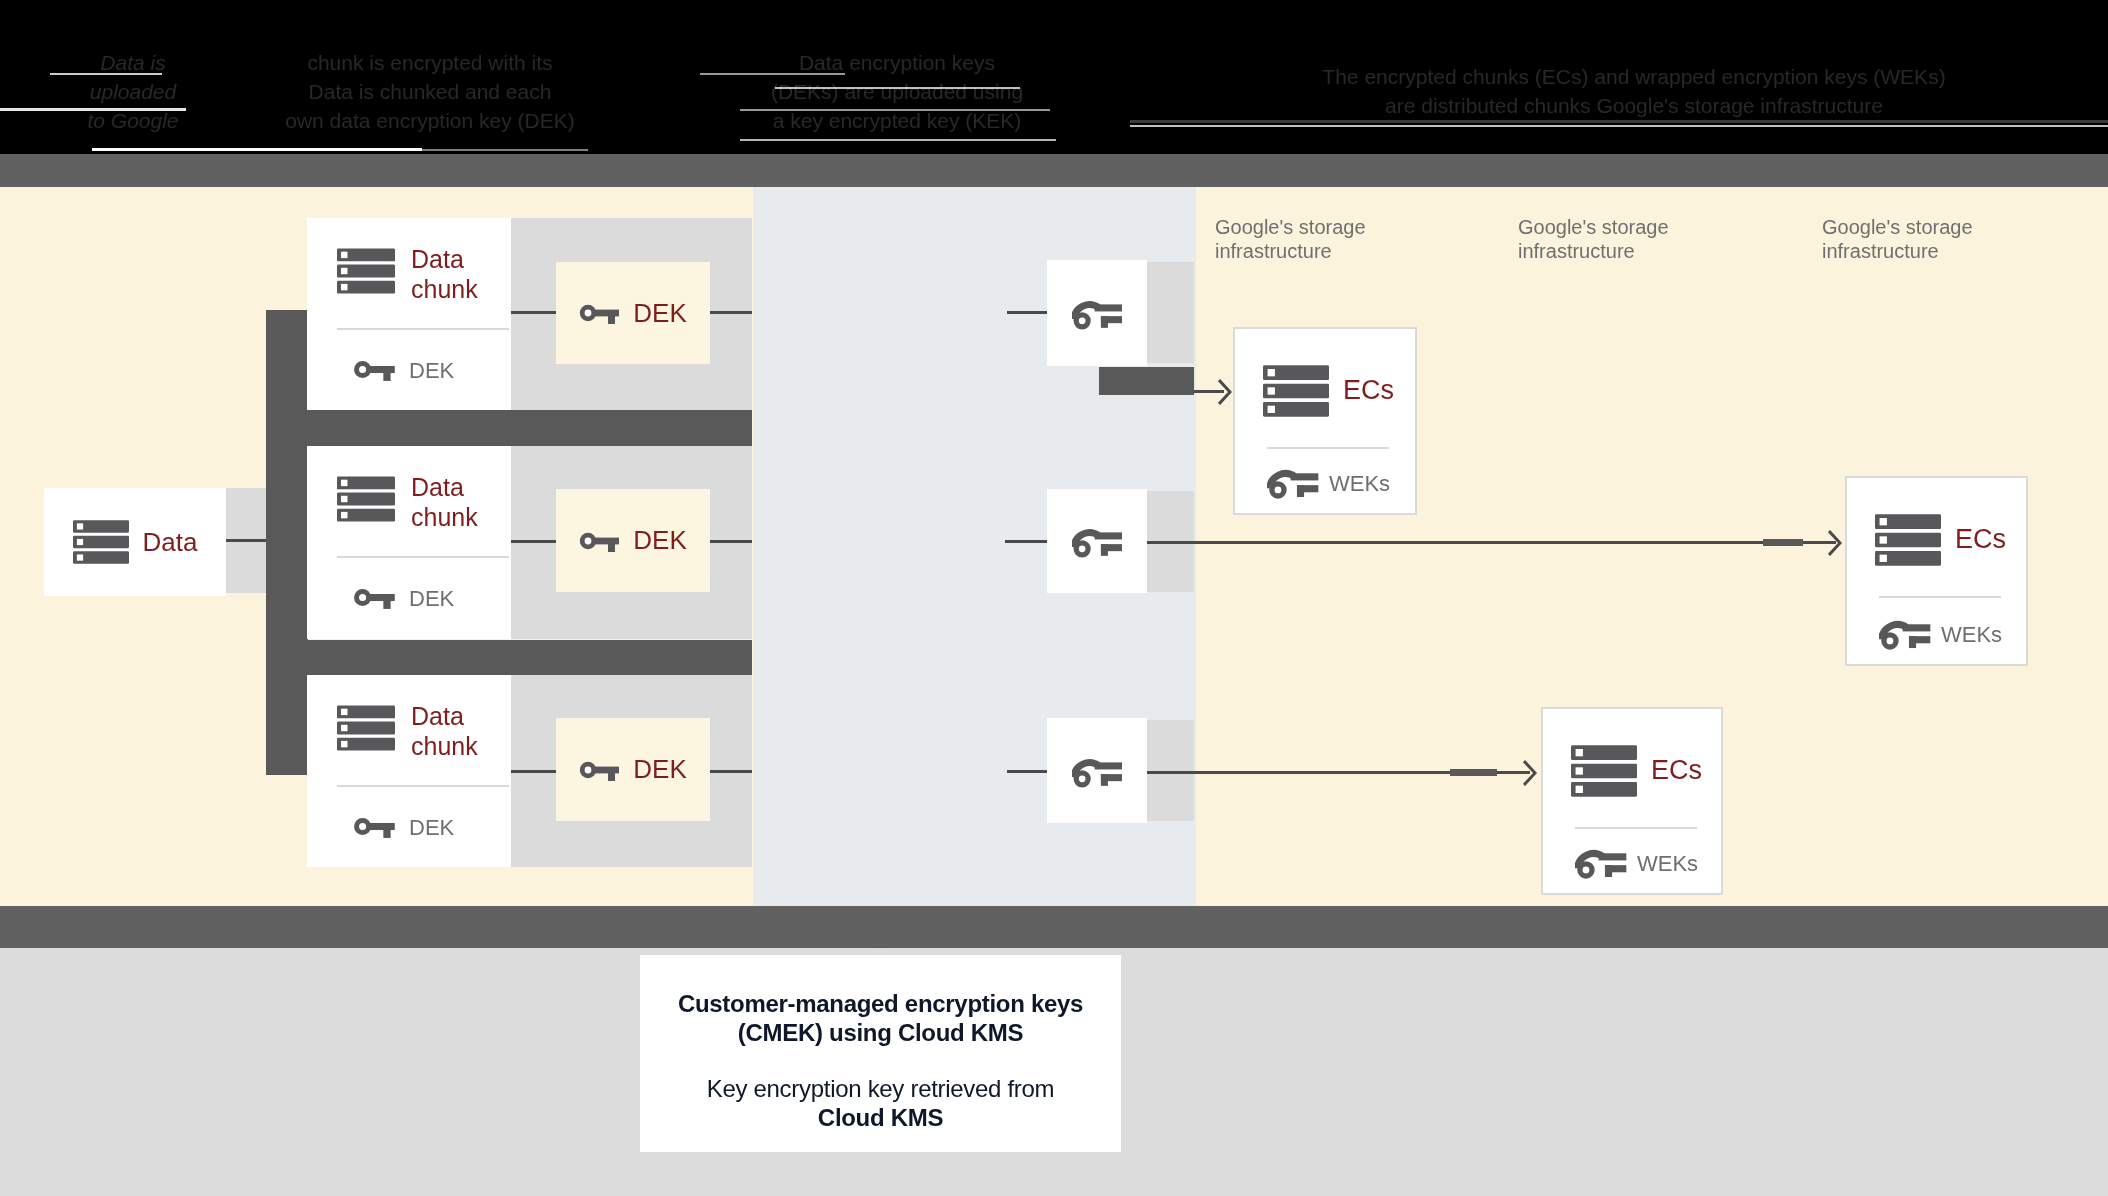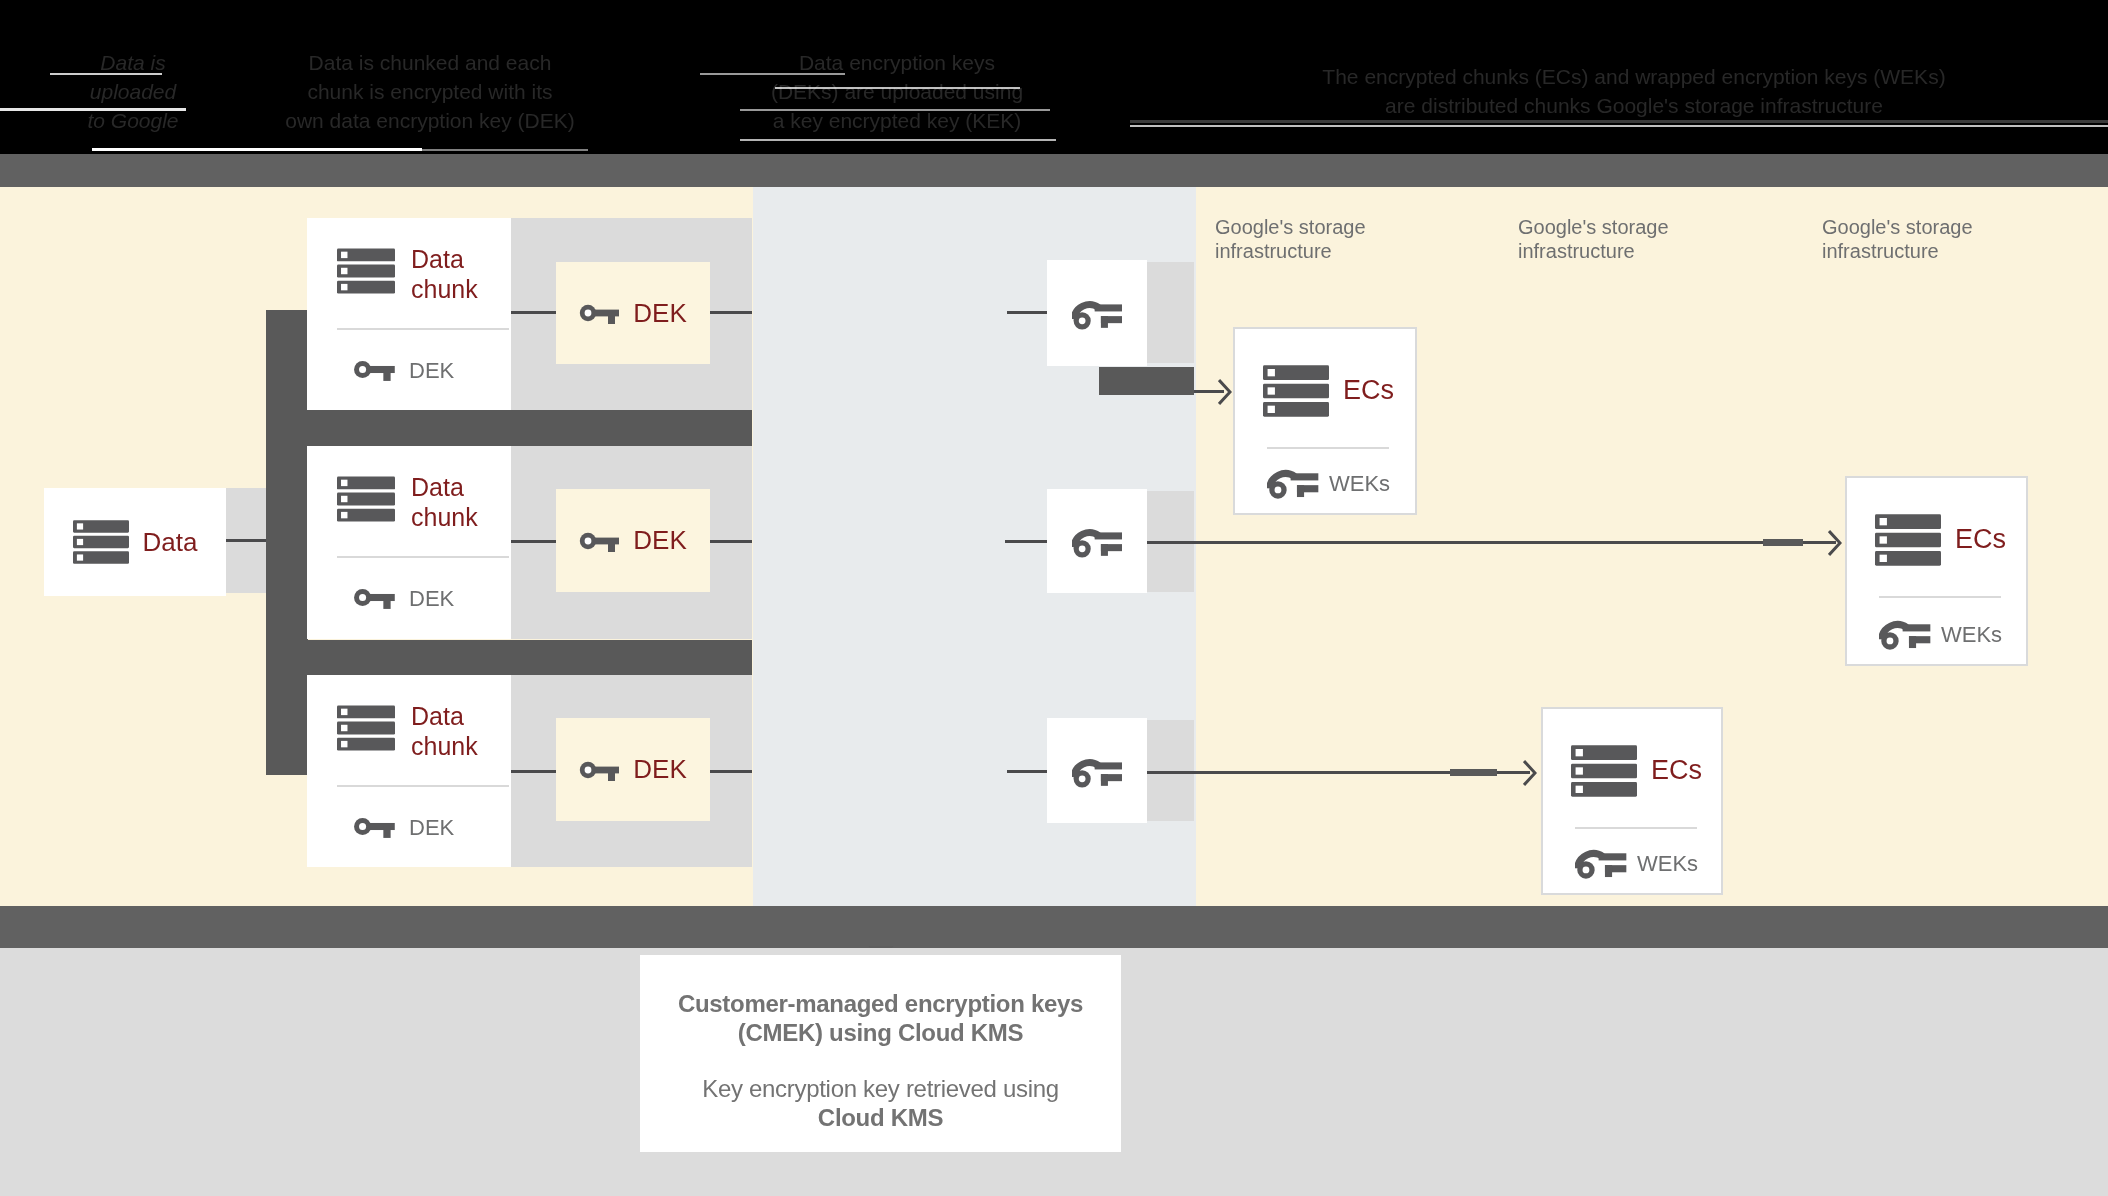--- a/index.html
+++ b/index.html
@@ -31,21 +31,21 @@
   .lbl{color:#7f1d1d;}
   .graylbl{color:#6E6F70;}
   .storage{position:absolute;font-size:20px;line-height:24px;color:#6E6F70;}
   .divider{position:absolute;height:2px;background:#D9D9D9;}
   .icon{color:#58585A;}
   .arrowhead{position:absolute;}
 
   
   .footer{left:0;top:948px;width:2108px;height:248px;background:#DCDCDC;}
   .caption{position:absolute;left:640px;top:955px;width:481px;height:197px;background:#fff;
-           text-align:center;color:#737373;font-size:24px;line-height:29px;letter-spacing:-0.3px;
+           text-align:center;color:#0f172a;font-size:24px;line-height:29px;letter-spacing:-0.3px;
            padding-top:34px;box-sizing:border-box;}
   .caption .b{font-weight:bold;}
   .pointer{position:absolute;left:868px;top:946px;width:0;height:0;
            border-left:13px solid transparent;border-right:13px solid transparent;
            border-top:11px solid #5E5E5E;}
 </style>
 </head>
 <body>
 
 <svg width="0" height="0" style="position:absolute">
@@ -80,22 +80,22 @@
 
 <div class="stage">
 
   <div class="abs hdr">
     <div class="hdr-col" style="left:13px;top:48px;width:240px;font-style:italic;">
       <div>Data is</div>
       <div>uploaded</div>
       <div>to Google</div>
     </div>
     <div class="hdr-col" style="left:230px;top:48px;width:400px;">
+      <div>chunk is encrypted with its</div>
       <div>Data is chunked and each</div>
-      <div>chunk is encrypted with its</div>
       <div>own data encryption key (DEK)</div>
     </div>
     <div class="hdr-col" style="left:727px;top:48px;width:340px;">
       <div>Data encryption keys</div>
       <div>(DEKs) are uploaded using</div>
       <div>a key encrypted key (KEK)</div>
     </div>
     <div class="hdr-col" style="left:1294px;top:62px;width:680px;">
       <div>The encrypted chunks (ECs) and wrapped encryption keys (WEKs)</div>
       <div>are distributed chunks Google's storage infrastructure</div>
@@ -309,18 +309,18 @@
   </div>
 
   <div class="abs band" style="top:906px;height:42px;"></div>
   <div class="pointer"></div>
 
   <div class="abs footer">
     <div class="caption" style="left:640px;top:7px;">
       <div class="b">Customer-managed encryption keys</div>
       <div class="b">(CMEK) using Cloud KMS</div>
       <div style="height:27px;"></div>
-      <div>Key encryption key retrieved using</div>
+      <div>Key encryption key retrieved from</div>
       <div class="b">Cloud KMS</div>
     </div>
   </div>
 
 </div>
 
 </body></html>

